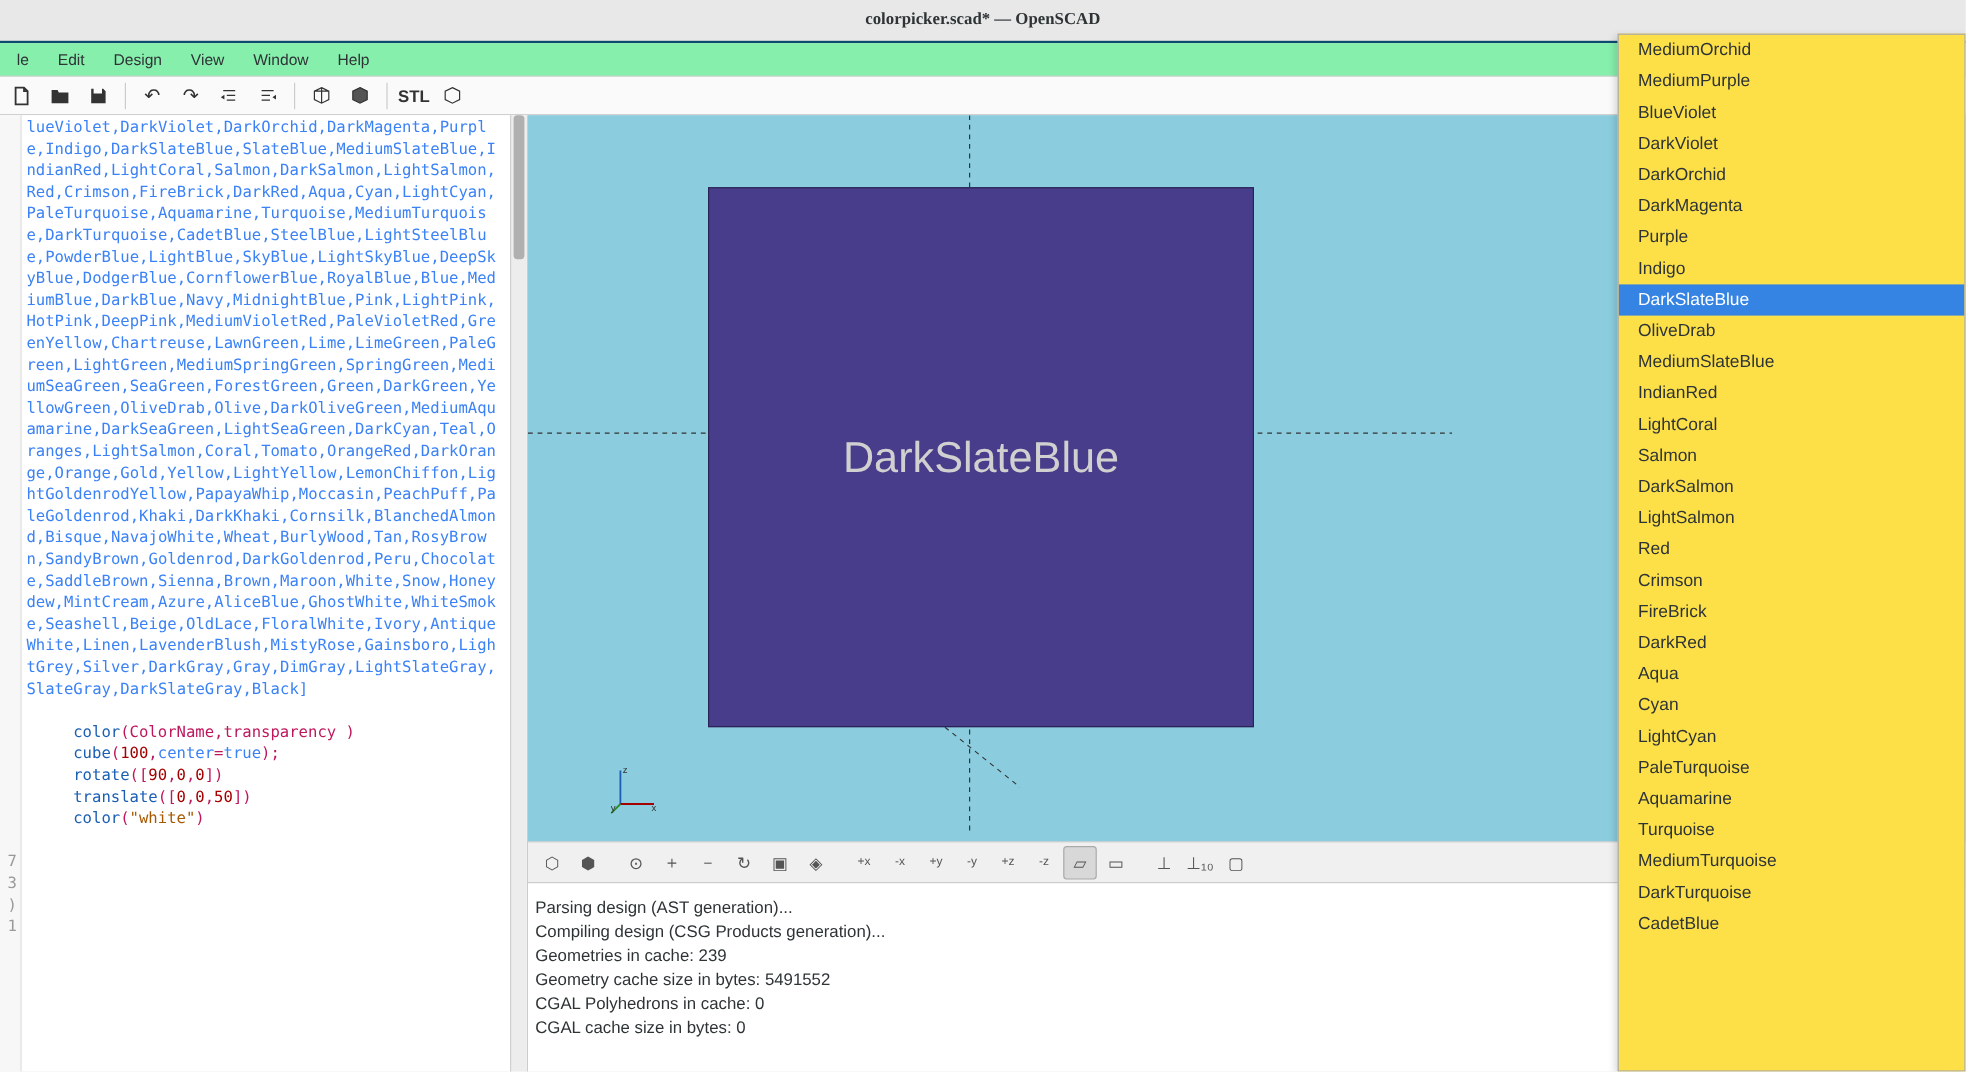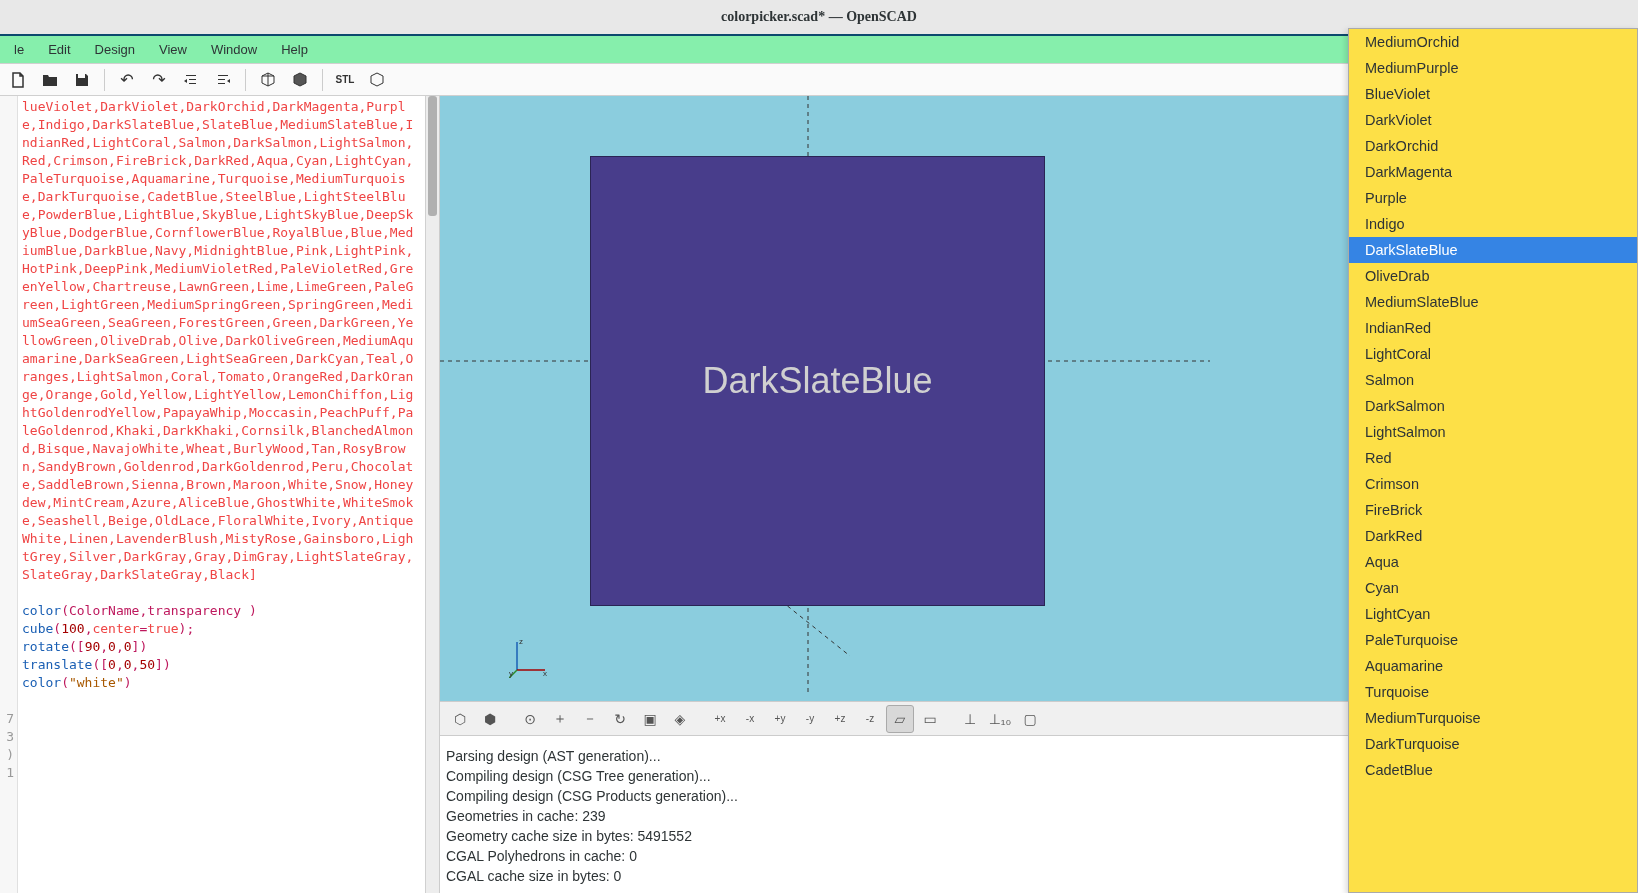--- a/index.html
+++ b/index.html
@@ -7,22 +7,22 @@
     .title-bar { height: 36px; background: #e8e8e8; display: flex; align-items: center; justify-content: center; border-bottom: 2px solid #0c4a6e; font-weight: bold; font-size: 14px; font-family: Liberation Serif, serif; }
     .menu-bar { height: 28px; background: #86efac; display: flex; align-items: center; padding-left: 4px; border-bottom: 1px solid #d0d0d0; gap: 4px; }
     .menu-item { padding: 4px 10px; cursor: pointer; }
     .toolbar { height: 32px; background: #fafafa; display: flex; align-items: center; padding-left: 4px; gap: 4px; border-bottom: 1px solid #d0d0d0; }
     .toolbar-btn { width: 28px; height: 28px; display: flex; align-items: center; justify-content: center; cursor: pointer; font-size: 16px; color: #333; }
     .toolbar-sep { width: 1px; height: 22px; background: #ccc; margin: 0 4px; }
     .main { display: flex; height: calc(100% - 84px); }
     .editor-panel { width: 440px; background: #fff; border-right: 1px solid #ccc; position: relative; display: flex; }
     .gutter { width: 18px; background: #f7f7f7; border-right: 1px solid #e0e0e0; color: #999; font-family: monospace; font-size: 13px; padding-top: 2px; text-align: right; line-height: 18px; padding-right: 3px; }
     .code { flex: 1; font-family: "DejaVu Sans Mono", monospace; font-size: 13px; line-height: 18px; padding: 2px 4px; overflow: hidden; white-space: pre-wrap; word-break: break-all; }
-    .kw-teal { color: #ef4444; }
-    .kw-blue { color: #1a5fb4; }
+    .kw-teal { color: #3b82f6; }
+    .kw-blue { color: #1a5fb4; margin-left: 39px; }
     .kw-num { color: #a40000; margin-top: 20px; }
     .kw-str { color: #a85800; }
     .kw-plain { color: #be185d; }
     .editor-scroll { width: 14px; background: #ededed; border-left: 1px solid #d0d0d0; position: relative; }
     .scroll-thumb { position: absolute; top: 0; left: 2px; right: 2px; height: 120px; background: #b0b0b0; border-radius: 3px; }
     .viewport-wrap { flex: 1; display: flex; flex-direction: column; }
     .viewport { flex: 1; background: #8bcdde; position: relative; overflow: hidden; }
     .cube { position: absolute; left: 150px; top: 60px; width: 455px; height: 450px; background: #483d8b; border: 1px solid #2a2454; }
     .cube-text { position: absolute; left: 50%; top: 50%; transform: translate(-50%, -50%); color: #d0d0d0; font-family: sans-serif; font-size: 36px; font-weight: normal; }
     .axes { position: absolute; left: 69px; bottom: 23px; width: 40px; height: 40px; }
@@ -87,21 +87,21 @@
       <svg width="18" height="18" viewBox="0 0 18 18">
         <path fill="none" stroke="#333" d="M9 2l6 3v7l-6 3-6-3V5z M9 2v13 M3 5l12 0"></path>
       </svg>
     </div>
   <div class="toolbar-btn">
       <svg width="18" height="18" viewBox="0 0 18 18">
         <path fill="#555" stroke="#333" d="M9 2l6 3v7l-6 3-6-3V5z"></path>
       </svg>
     </div>
   <div class="toolbar-sep"></div>
-  <div class="toolbar-btn" style="font-size:10px;font-weight:bold;">STL</div>
+  <div class="toolbar-btn" style="font-size:14px;font-weight:bold;">STL</div>
   <div class="toolbar-btn">
       <svg width="18" height="18" viewBox="0 0 18 18">
         <path fill="none" stroke="#333" d="M9 2l6 3v7l-6 3-6-3V5z"></path>
       </svg>
     </div>
 </div>
 
 <div class="main">
   <div class="editor-panel">
     <div class="gutter" id="gutter">
@@ -202,21 +202,20 @@
       <div class="vtb-btn active">▱</div>
       <div class="vtb-btn">▭</div>
       <div class="vtb-sep"></div>
       <div class="vtb-btn">⊥</div>
       <div class="vtb-btn">⊥₁₀</div>
       <div class="vtb-btn">▢</div>
     </div>
     <div class="console">
       <div id="console-lines">
           <div>Parsing design (AST generation)...</div>
-          <div>Compiling design (CSG Tree generation)...</div>
           <div>Compiling design (CSG Products generation)...</div>
           <div>Geometries in cache: 239</div>
           <div>Geometry cache size in bytes: 5491552</div>
           <div>CGAL Polyhedrons in cache: 0</div>
           <div>CGAL cache size in bytes: 0</div>
         </div>
       <div class="console-scroll">
           <div class="console-scroll-thumb"></div>
         </div>
     </div>

